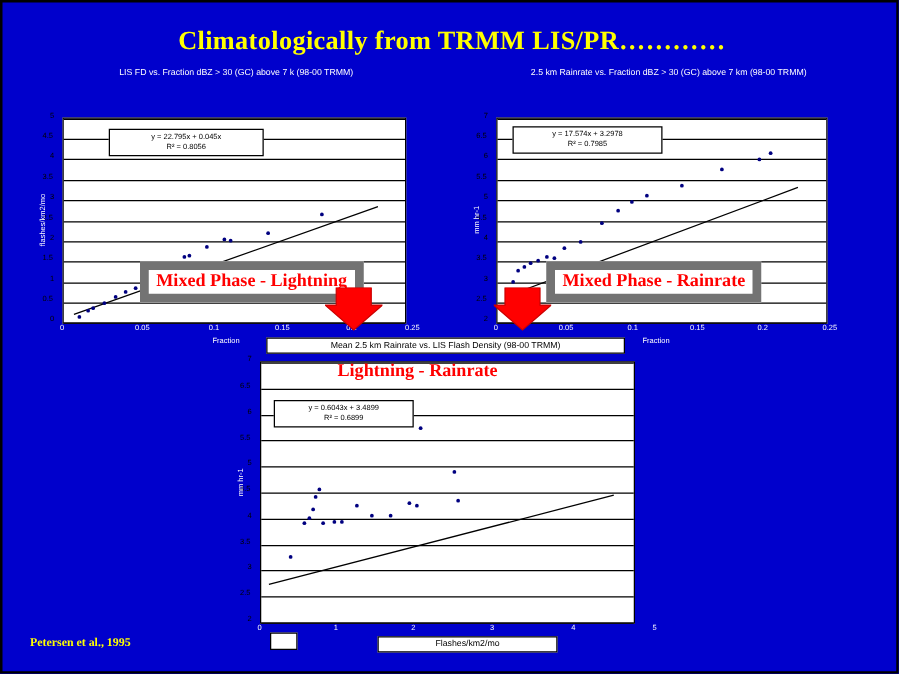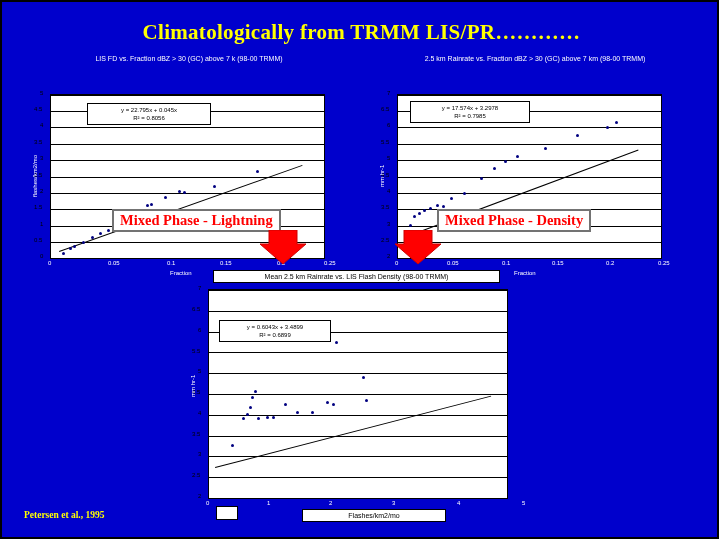--- a/index.html
+++ b/index.html
@@ -43,21 +43,21 @@
     padding:2px 3px;line-height:8px;text-align:center;
   }
   .xaxis-box{
     position:absolute;border:1px solid #000;background:#FFFFFF;
     font-size:7px;font-family:"Liberation Sans", sans-serif;color:#000;
     text-align:center;padding:2px 6px;
   }
 
   .callout{
     position:absolute;color:#FF0000;font-weight:bold;font-size:14.5px;
-    font-family:"Liberation Serif", serif;background:#FFFFFF;border:2px solid #737373;
+    font-family:"Liberation Serif", serif;background:#FFFFFF;border:7px solid #737373;
     padding:1px 6px;white-space:nowrap;
   }
   .callout.nobox{border:none;background:transparent;}
 
   .arrow{position:absolute;width:0;height:0;}
 
   .warmtext{
     position:absolute;left:22px;top:281px;width:165px;
     color:#FFFF00;font-weight:bold;font-size:15px;line-height:21px;
     font-family:"Liberation Serif", serif;
@@ -265,23 +265,24 @@
   <div class="xaxis-box" style="left:300px;top:507px;width:130px;">Flashes/km2/mo</div>
   <div class="panel" style="left:214px;top:504px;width:22px;height:14px;"></div>
 
   <div class="callout" style="left:110px;top:207px;">Mixed Phase - Lightning</div>
   <div class="arrow" style="left:258px;top:228px;">
     <svg width="46" height="36" viewBox="0 0 46 36" aria-hidden="true">
       <polygon points="9,0 37,0 37,14 46,14 23,34 0,14 9,14" fill="#FF0000" stroke="#CC0000" stroke-width="1"></polygon>
     </svg>
   </div>
 
-  <div class="callout" style="left:435px;top:207px;">Mixed Phase - Density</div>
+  <div class="callout" style="left:435px;top:207px;">Mixed Phase - Rainrate</div>
   <div class="arrow" style="left:393px;top:228px;">
     <svg width="46" height="36" viewBox="0 0 46 36" aria-hidden="true">
       <polygon points="9,0 37,0 37,14 46,14 23,34 0,14 9,14" fill="#FF0000" stroke="#CC0000" stroke-width="1"></polygon>
     </svg>
   </div>
 
+  <div class="callout nobox" style="left:262px;top:286px;">Lightning - Rainrate</div>
 
   <div class="credit">Petersen et al., 1995</div>
 
 </div>
 
 </body></html>

